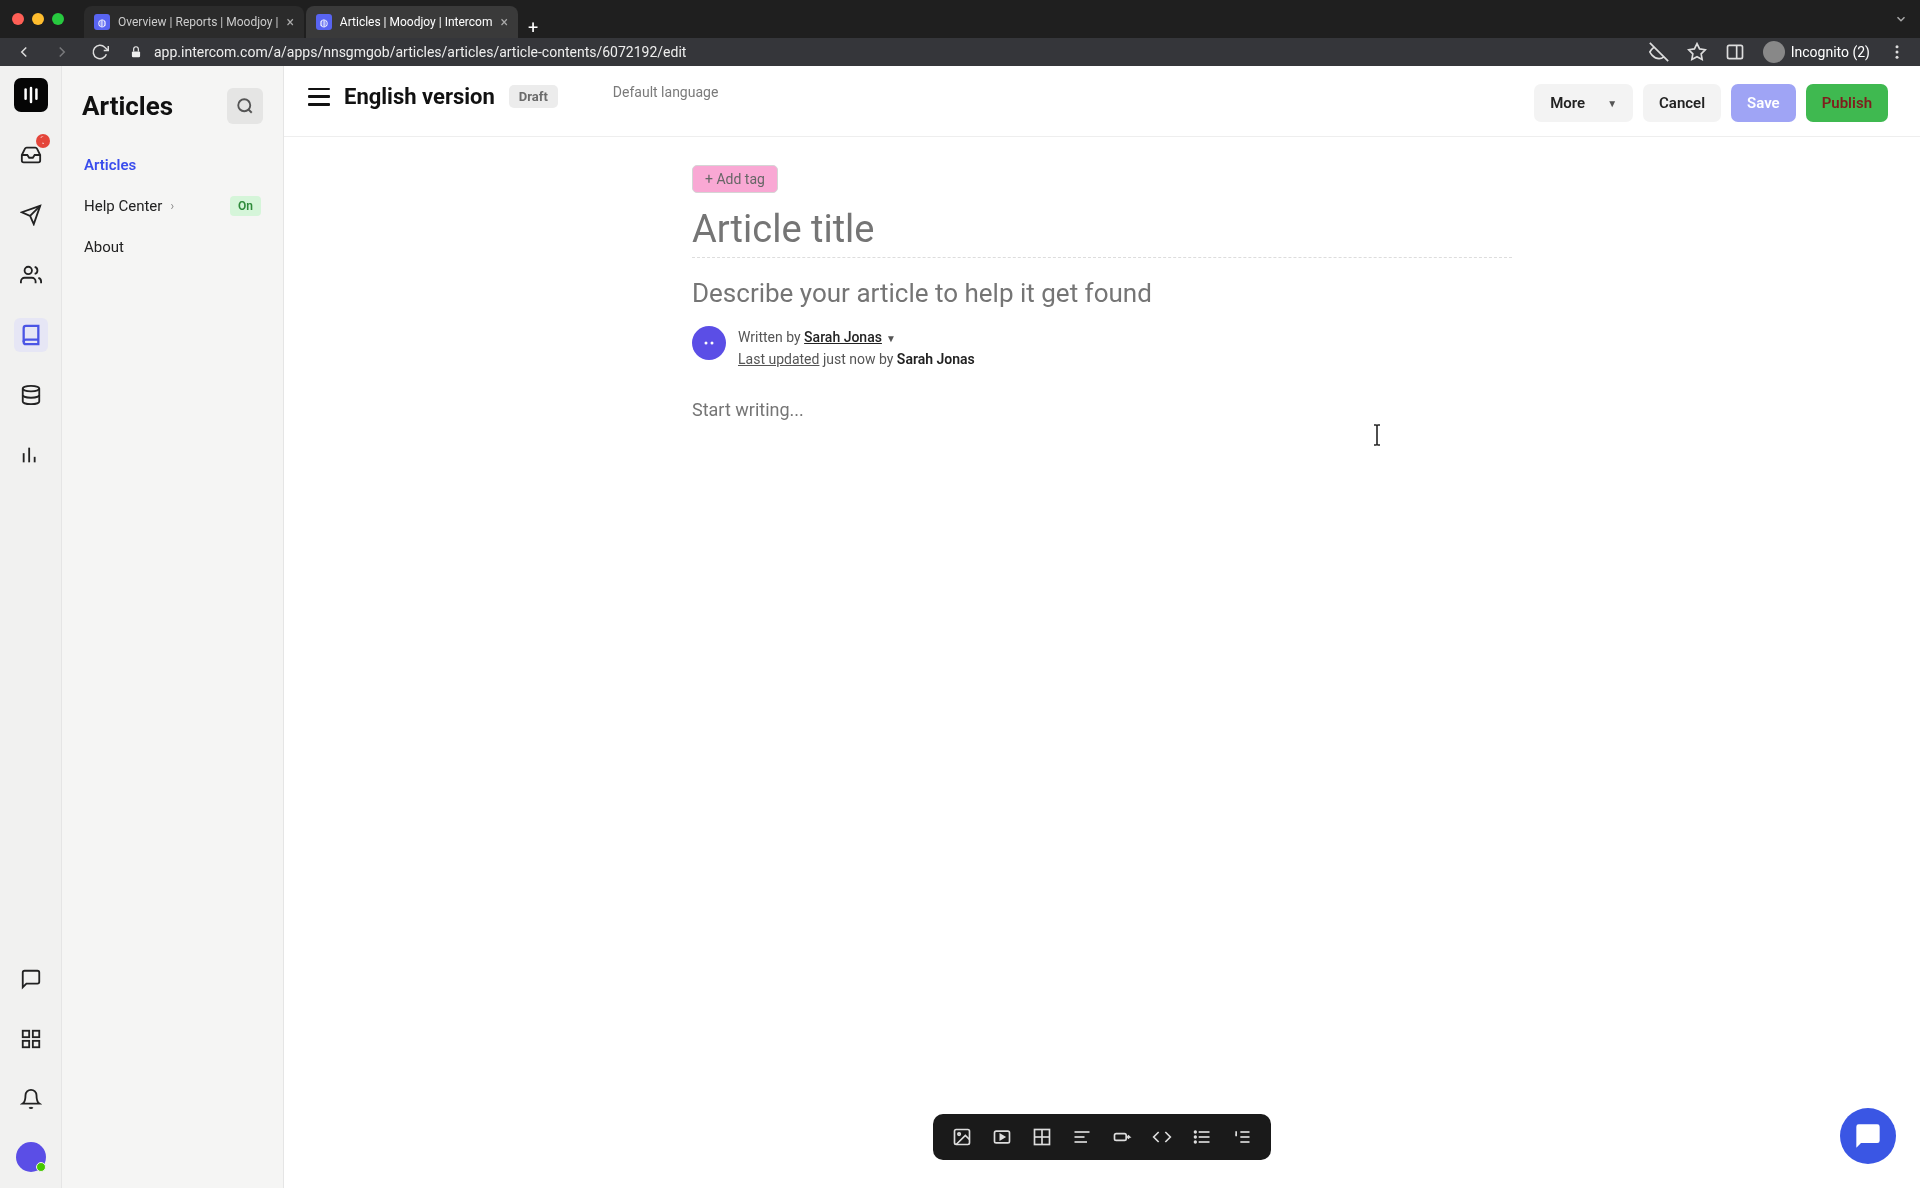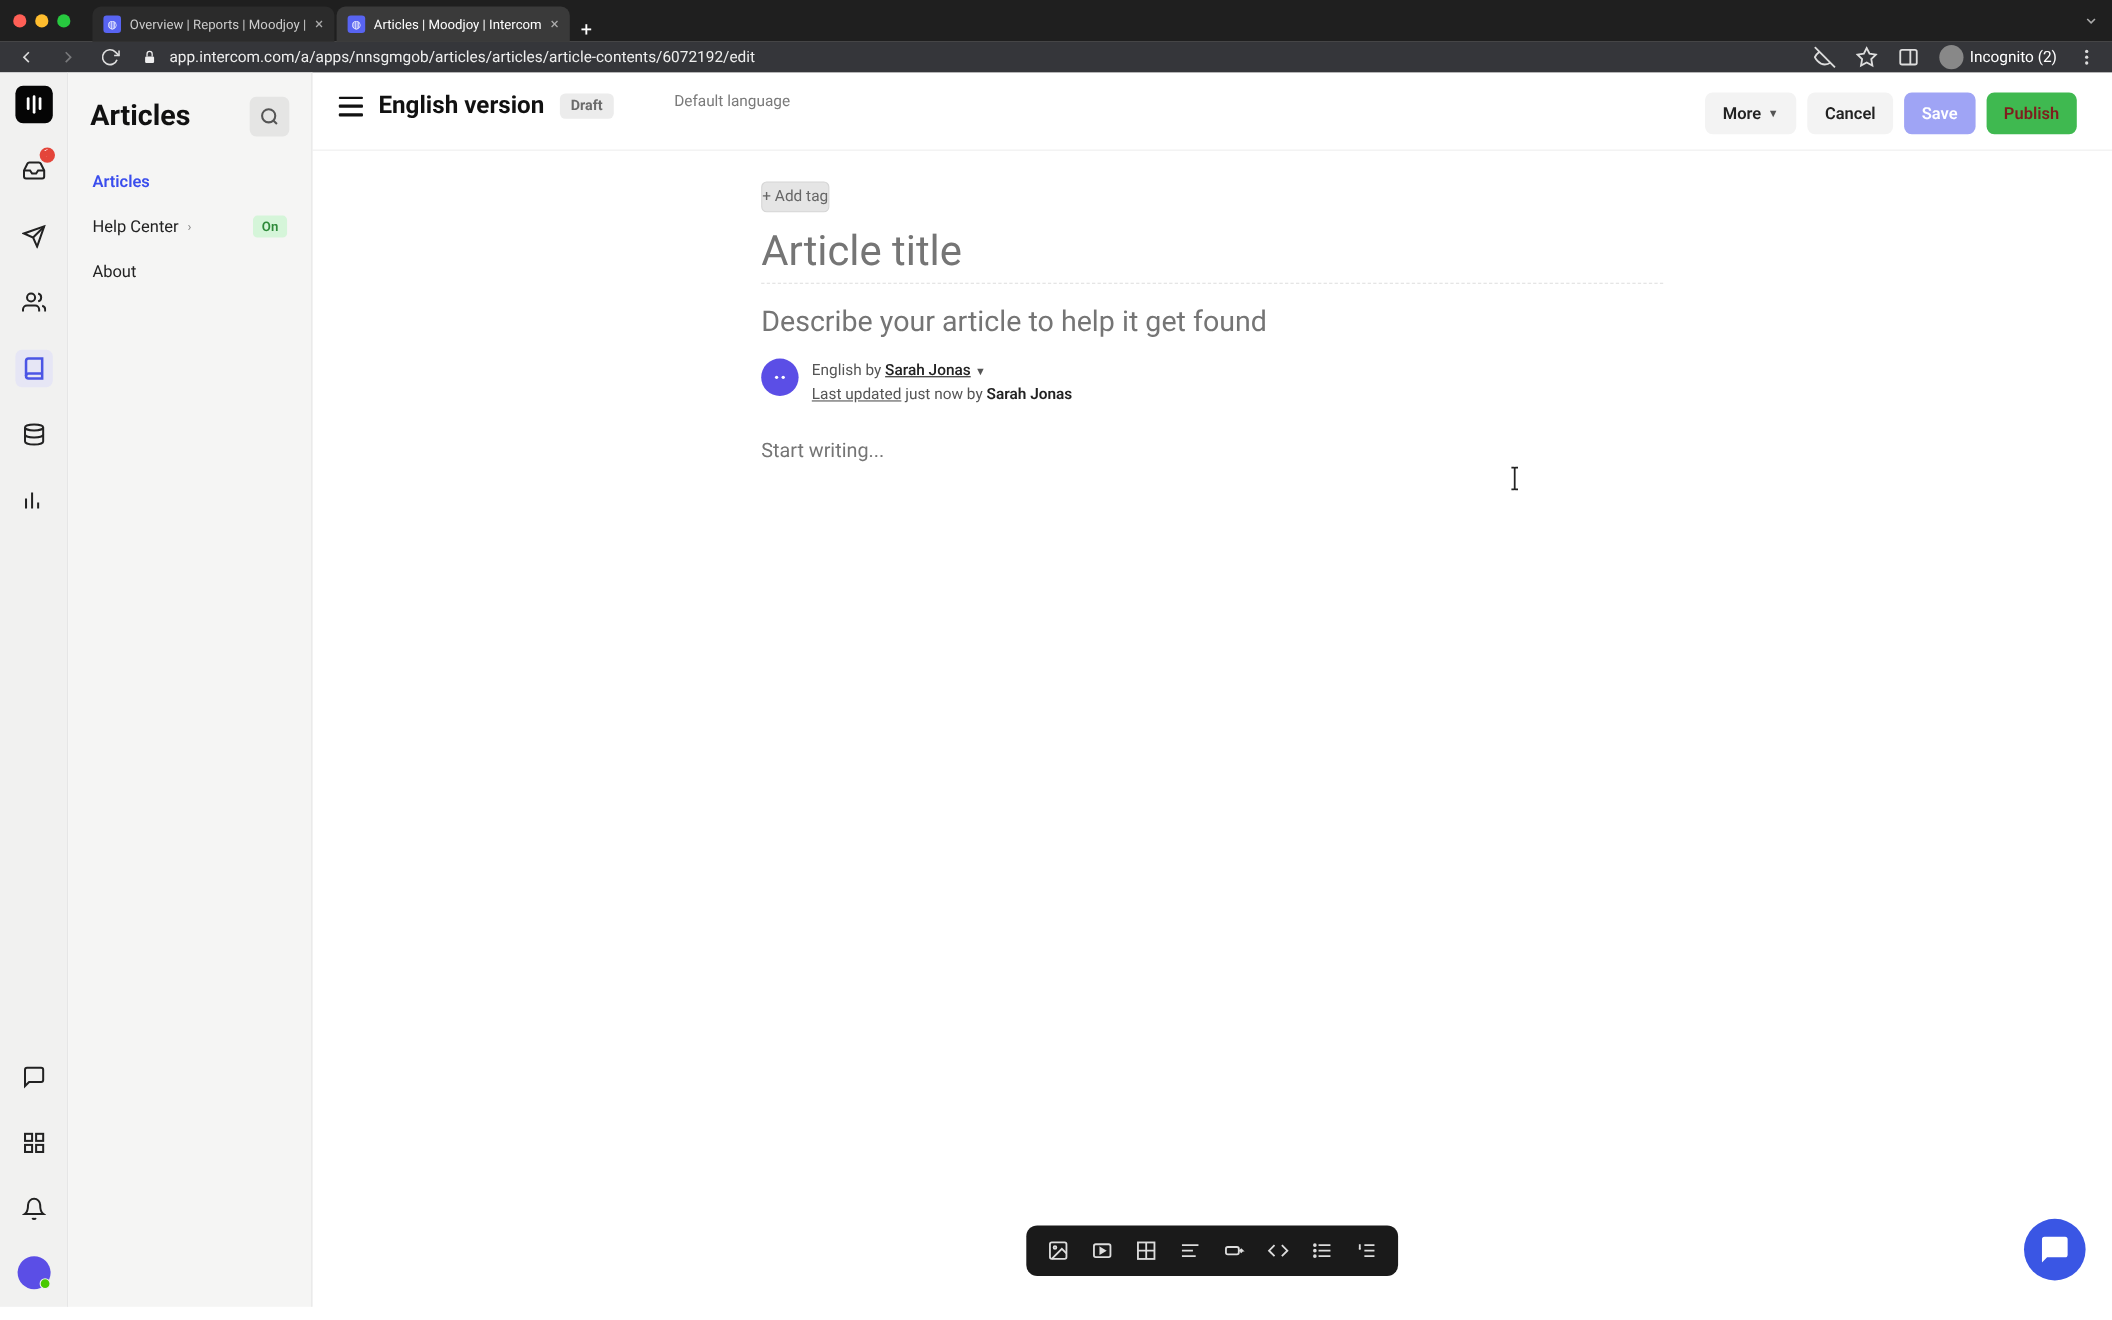--- a/index.html
+++ b/index.html
@@ -49,30 +49,30 @@
 .main{flex:1;display:flex;flex-direction:column;position:relative}
 .topbar{display:flex;align-items:flex-start;padding:18px 32px 14px 24px;border-bottom:1px solid #eee}
 .tb-left{display:flex;flex-direction:row;gap:4px}
 .tb-row{display:flex;align-items:center;gap:14px}
 .hamburger{width:22px;height:18px;display:flex;flex-direction:column;justify-content:space-between}
 .hamburger span{height:2.5px;background:#111;border-radius:1px}
 .version-title{font-size:22px;font-weight:700;color:#111}
 .draft-badge{background:#ececec;color:#6b6b6b;font-size:13px;font-weight:700;padding:4px 10px;border-radius:5px}
 .subtitle{font-size:14px;color:#7a7a7a;margin-left:51px}
 .tb-right{margin-left:auto;display:flex;gap:10px;align-items:center}
-.btn{height:38px;padding:0 16px;border-radius:7px;display:flex;align-items:center;gap:6px;font-size:15px;font-weight:600;cursor:pointer;border:none}
+.btn{height:38px;padding:0 16px;border-radius:7px;display:flex;align-items:center;gap:22px;font-size:15px;font-weight:600;cursor:pointer;border:none}
 .btn-more{background:#f3f3f3;color:#222}
 .btn-more .caret{font-size:10px;color:#555}
 .btn-cancel{background:#f3f3f3;color:#222}
 .btn-save{background:#9fa4f5;color:#fff}
 .btn-publish{background:#3fb950;color:#7f1d1d}
 
 .editor{flex:1;padding:28px 0 0 0;display:flex;justify-content:center}
 .editor-inner{width:820px;position:relative}
-.add-tag{display:inline-flex;align-items:center;height:28px;padding:0 0;border:1px solid #d5d5d5;border-radius:5px;background:#e5e5e5;color:#666;font-size:14px;cursor:pointer}
+.add-tag{display:inline-flex;align-items:center;height:28px;padding:0 12px;border:1px solid #d5d5d5;border-radius:5px;background:#f9a8d4;color:#666;font-size:14px;cursor:pointer}
 .title-input{margin-top:14px;width:100%;font-size:38px;color:#9d9d9d;border:none;outline:none;font-weight:400;border-bottom:1px dashed #ddd;padding-bottom:6px;position:relative}
 .desc-input{margin-top:20px;width:100%;font-size:26px;color:#a3a3a3;border:none;outline:none}
 .author-block{margin-top:18px;display:flex;align-items:flex-start;gap:12px}
 .author-avatar{width:34px;height:34px;border-radius:50%;background:#5b4ee6;display:flex;align-items:center;justify-content:center;color:#fff}
 .author-text{font-size:14px;color:#555;line-height:1.6}
 .author-text .name{color:#222;text-decoration:underline;font-weight:500}
 .author-text .dd{font-size:10px;color:#555;margin-left:4px}
 .author-text .updated{text-decoration:underline}
 .body-input{margin-top:28px;width:100%;font-size:18px;color:#9b9b9b;border:none;outline:none}
 
@@ -313,21 +313,21 @@
         <input class="desc-input" type="text" placeholder="Describe your article to help it get found" style="">
         <div class="author-block">
           <div class="author-avatar">
             <svg width="18" height="18" viewBox="0 0 24 24" fill="currentColor">
                 <circle cx="8" cy="12" r="2"></circle>
                 <circle cx="16" cy="12" r="2"></circle>
               </svg>
           </div>
           <div class="author-text">
             <div>
-              <span>English by </span><span class="name"><span>Sarah Jonas</span></span><span class="dd">▼</span>
+              <span>Written by </span><span class="name"><span>Sarah Jonas</span></span><span class="dd">▼</span>
             </div>
             <div>
               <span class="updated">Last updated</span><span> just now by </span><span class="name" style="text-decoration:none;font-weight:600">Sarah Jonas</span>
             </div>
           </div>
         </div>
         <input class="body-input" type="text" placeholder="Start writing..." style="">
       </div>
     </div>
 

